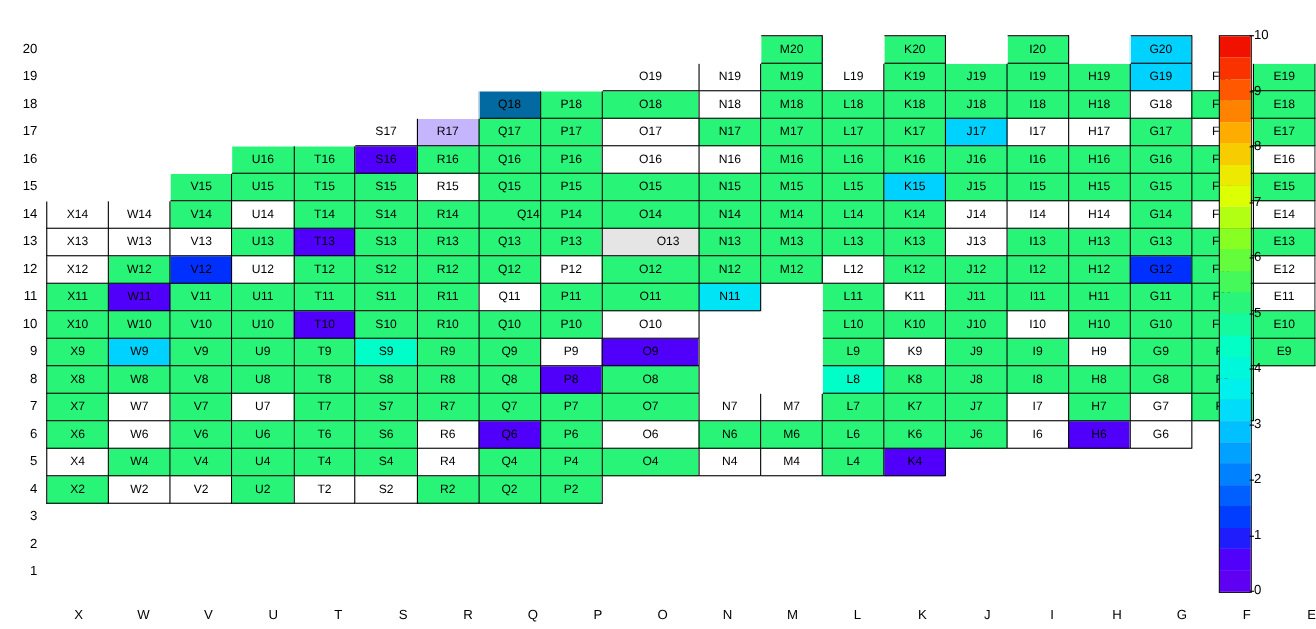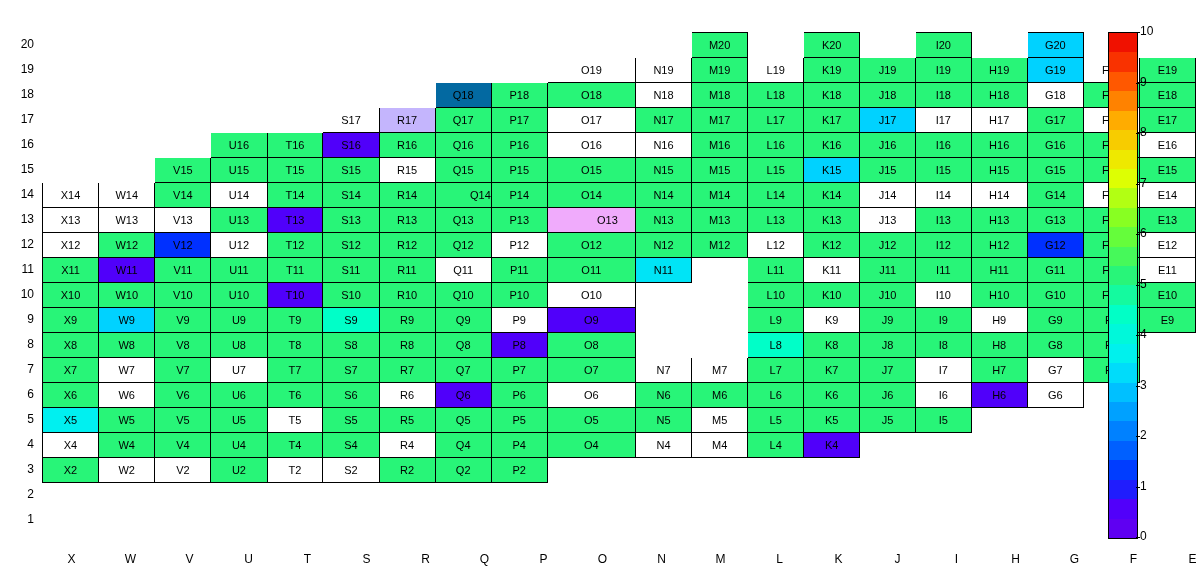--- a/index.html
+++ b/index.html
@@ -181,21 +181,21 @@
           <tr>
             <td style="background: rgb(255, 255, 255);">X13</td>
             <td style="background: rgb(255, 255, 255);">W13</td>
             <td style="background: rgb(255, 255, 255);">V13</td>
             <td style="background: rgb(40, 245, 120);">U13</td>
             <td style="background: rgb(80, 0, 250);">T13</td>
             <td style="background: rgb(40, 245, 120);">S13</td>
             <td style="background: rgb(40, 245, 120);">R13</td>
             <td style="background: rgb(40, 245, 120);">Q13</td>
             <td style="background: rgb(40, 245, 120);">P13</td>
-            <td style="background: #f0abfc; padding-left: 32px;">O13</td>
+            <td style="background: #e5e5e5; padding-left: 32px;">O13</td>
             <td style="background: rgb(40, 245, 120);">N13</td>
             <td style="background: rgb(40, 245, 120);">M13</td>
             <td style="background: rgb(40, 245, 120);">L13</td>
             <td style="background: rgb(40, 245, 120);">K13</td>
             <td style="background: rgb(255, 255, 255);">J13</td>
             <td style="background: rgb(40, 245, 120);">I13</td>
             <td style="background: rgb(40, 245, 120);">H13</td>
             <td style="background: rgb(40, 245, 120);">G13</td>
             <td style="background: rgb(40, 245, 120);">F13</td>
             <td style="background: rgb(40, 245, 120);">E13</td>
@@ -344,42 +344,20 @@
             <td style="background: rgb(40, 245, 120);">P6</td>
             <td style="background: rgb(255, 255, 255);">O6</td>
             <td style="background: rgb(40, 245, 120);">N6</td>
             <td style="background: rgb(40, 245, 120);">M6</td>
             <td style="background: rgb(40, 245, 120);">L6</td>
             <td style="background: rgb(40, 245, 120);">K6</td>
             <td style="background: rgb(40, 245, 120);">J6</td>
             <td style="background: rgb(255, 255, 255);">I6</td>
             <td style="background: rgb(80, 0, 250);">H6</td>
             <td style="background: rgb(255, 255, 255);">G6</td>
-            <td style="background: rgb(255, 255, 255); border: 1px solid rgb(255, 255, 255);"></td>
-            <td style="background: rgb(255, 255, 255); border: 1px solid rgb(255, 255, 255);"></td>
-          </tr>
-          <tr>
-            <td style="background: rgb(0, 240, 240);">X5</td>
-            <td style="background: rgb(40, 245, 120);">W5</td>
-            <td style="background: rgb(40, 245, 120);">V5</td>
-            <td style="background: rgb(40, 245, 120);">U5</td>
-            <td style="background: rgb(255, 255, 255);">T5</td>
-            <td style="background: rgb(40, 245, 120);">S5</td>
-            <td style="background: rgb(40, 245, 120);">R5</td>
-            <td style="background: rgb(40, 245, 120);">Q5</td>
-            <td style="background: rgb(40, 245, 120);">P5</td>
-            <td style="background: rgb(40, 245, 120);">O5</td>
-            <td style="background: rgb(40, 245, 120);">N5</td>
-            <td style="background: rgb(255, 255, 255);">M5</td>
-            <td style="background: rgb(40, 245, 120);">L5</td>
-            <td style="background: rgb(40, 245, 120);">K5</td>
-            <td style="background: rgb(40, 245, 120);">J5</td>
-            <td style="background: rgb(40, 245, 120);">I5</td>
-            <td style="background: rgb(255, 255, 255); border: 1px solid rgb(255, 255, 255);"></td>
-            <td style="background: rgb(255, 255, 255); border: 1px solid rgb(255, 255, 255);"></td>
             <td style="background: rgb(255, 255, 255); border: 1px solid rgb(255, 255, 255);"></td>
             <td style="background: rgb(255, 255, 255); border: 1px solid rgb(255, 255, 255);"></td>
           </tr>
           <tr>
             <td style="background: rgb(255, 255, 255);">X4</td>
             <td style="background: rgb(40, 245, 120);">W4</td>
             <td style="background: rgb(40, 245, 120);">V4</td>
             <td style="background: rgb(40, 245, 120);">U4</td>
             <td style="background: rgb(40, 245, 120);">T4</td>
             <td style="background: rgb(40, 245, 120);">S4</td>

